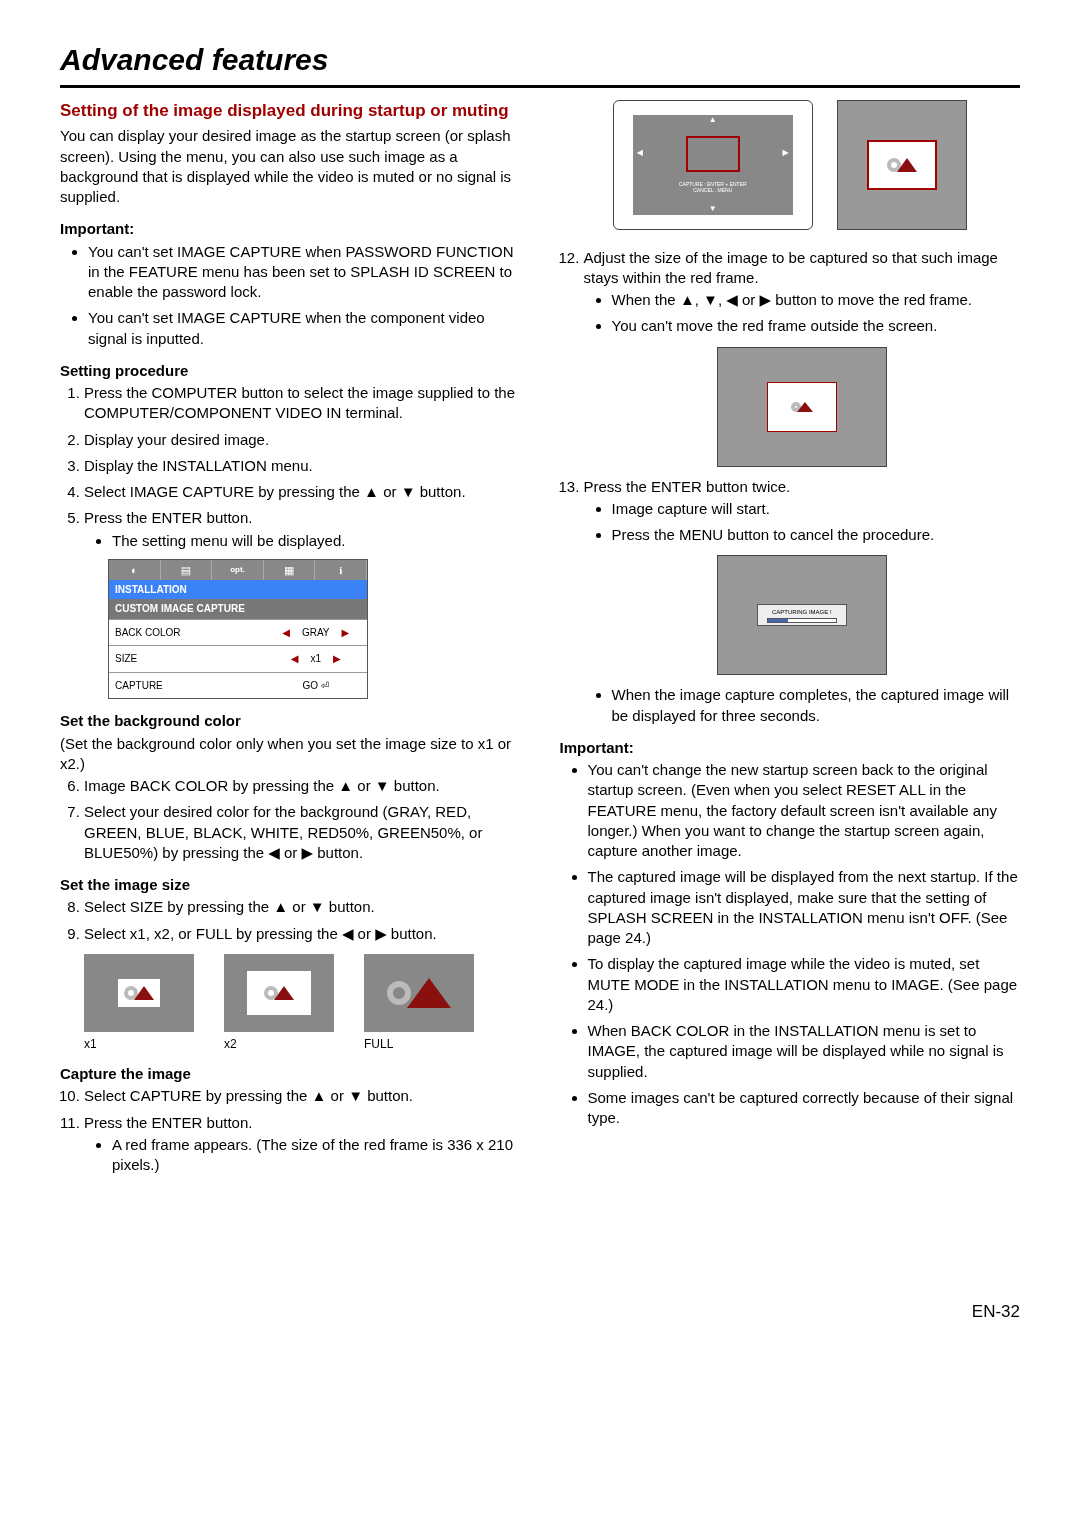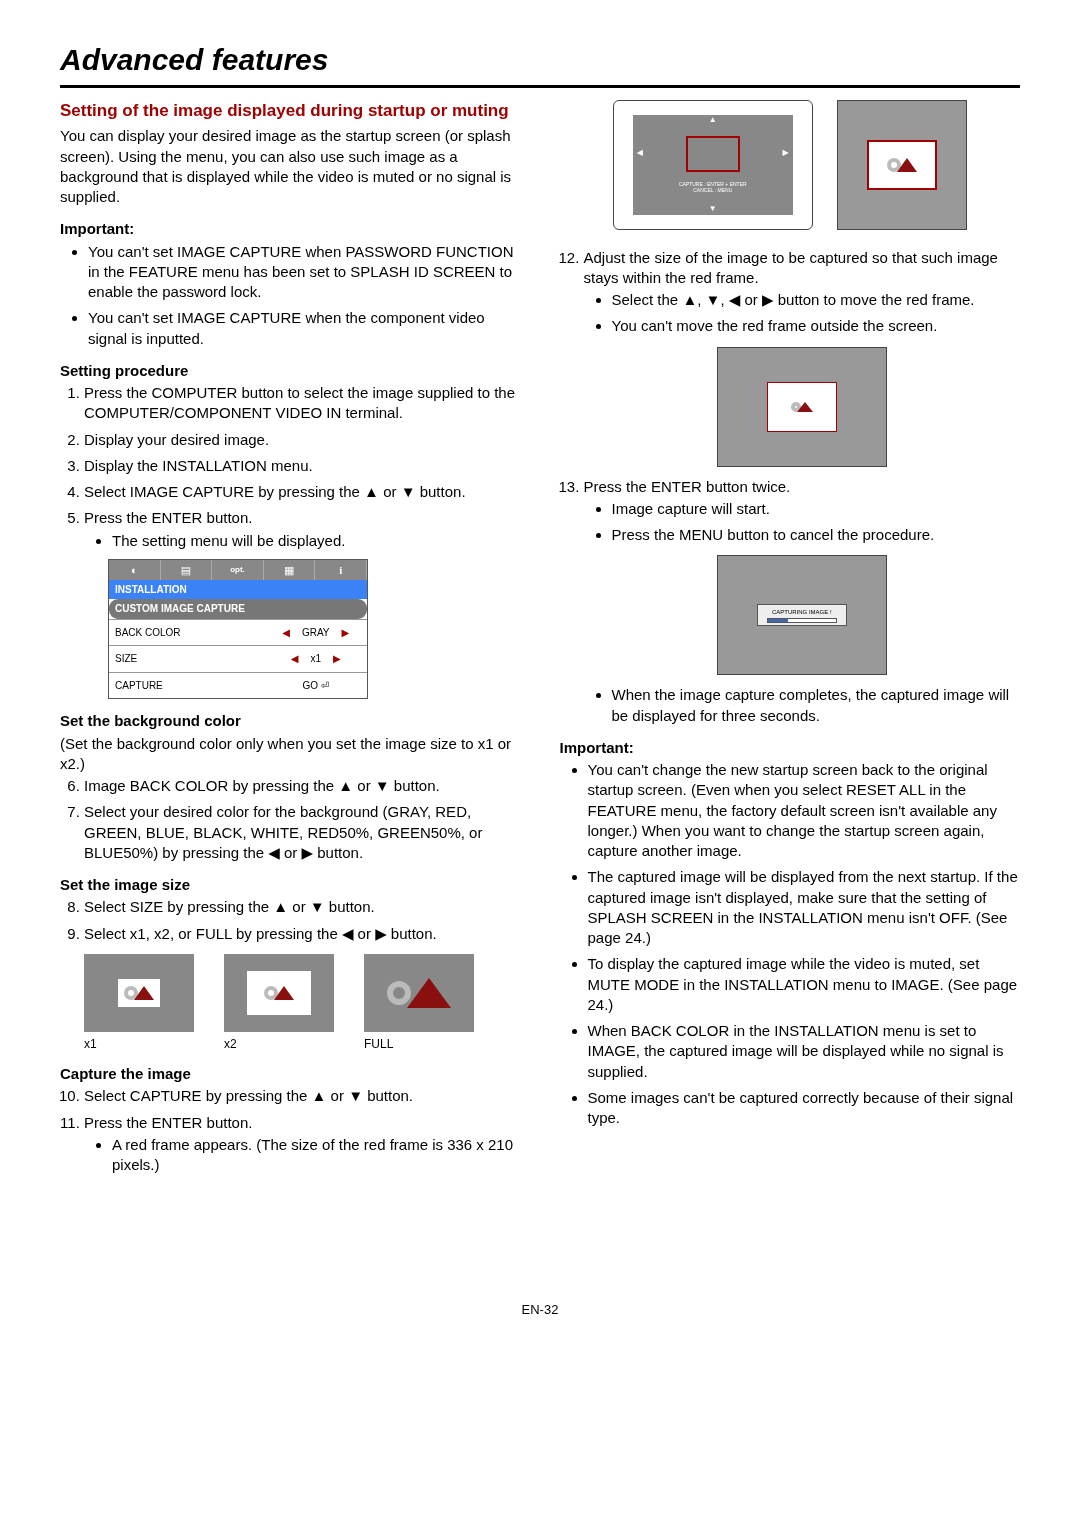--- a/index.html
+++ b/index.html
@@ -68,21 +68,20 @@
     padding: 3px 6px;
     font-weight: bold;
     font-size: 10px;
   }
   .menu-sub {
     background: #777;
     color: #fff;
     padding: 3px 6px;
     font-weight: bold;
     font-size: 10px;
-    border-radius: 9px;
   }
   .menu-row {
     display: flex;
     border-top: 1px solid #999;
     font-weight: normal;
     font-size: 10px;
   }
   .menu-row .label { flex: 1.4; padding: 6px; }
   .menu-row .val {
     flex: 1;
@@ -213,23 +212,23 @@
   .zoom-inner {
     background: #fff;
     border: 2px solid #a00000;
     width: 70px;
     height: 50px;
     display: flex;
     align-items: center;
     justify-content: center;
   }
   .page-num {
-    text-align: center;
+    text-align: right;
     margin-top: 120px;
-    font-size: 13px;
+    font-size: 17px;
   }
 </style>
 </head>
 <body>
 
 <div class="page-title">Advanced features</div>
 
 <div class="two-col">
 
   <div class="col">
@@ -381,21 +380,21 @@
             <span class="mountain"></span>
           </div>
       </div>
     </div>
 
     <ol start="12">
       <li>
         <span>Adjust the size of the image to be captured so that such image stays within the red frame.</span>
         <ul>
           <li>
-            <span>Select the </span><span class="arrow">▲</span>, <span class="arrow">▼</span>, <span class="arrow">◀</span><span> or </span><span class="arrow">▶</span><span> button to move the red frame.</span>
+            <span>When the </span><span class="arrow">▲</span>, <span class="arrow">▼</span>, <span class="arrow">◀</span><span> or </span><span class="arrow">▶</span><span> button to move the red frame.</span>
           </li>
           <li>You can't move the red frame outside the screen.</li>
         </ul>
         <div class="illus-mid">
           <div class="capture-panel">
             <div style="border:1px solid #a00000;width:70px;height:50px;display:flex;align-items:center;justify-content:center;background:#fff;">
               <span class="circle" style="width:10px;height:10px;"></span>
                 <span class="mountain" style="border-left-width:8px;border-right-width:8px;border-bottom-width:10px;"></span>
             </div>
           </div>

